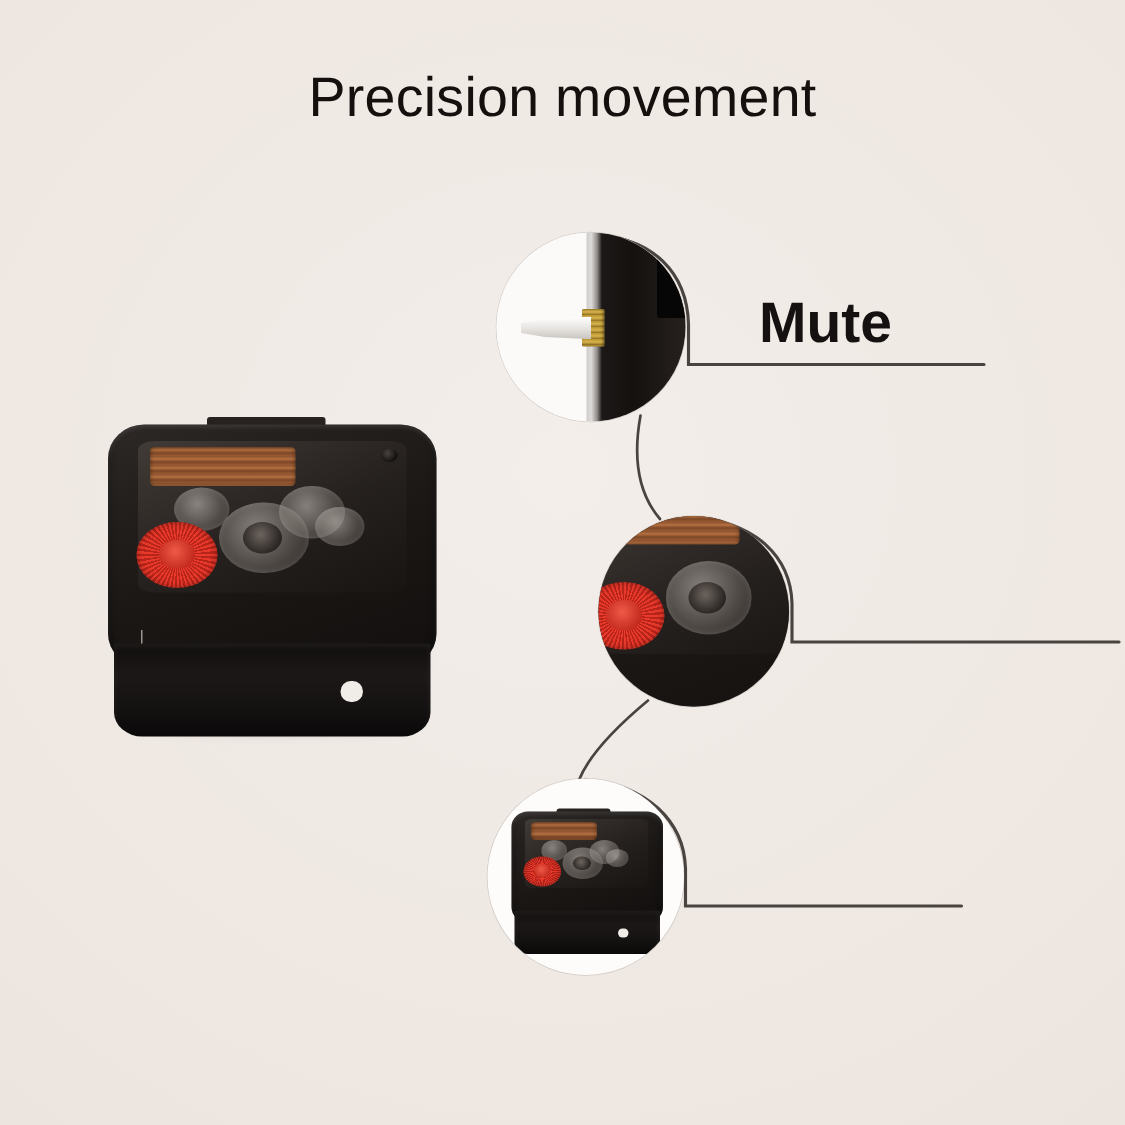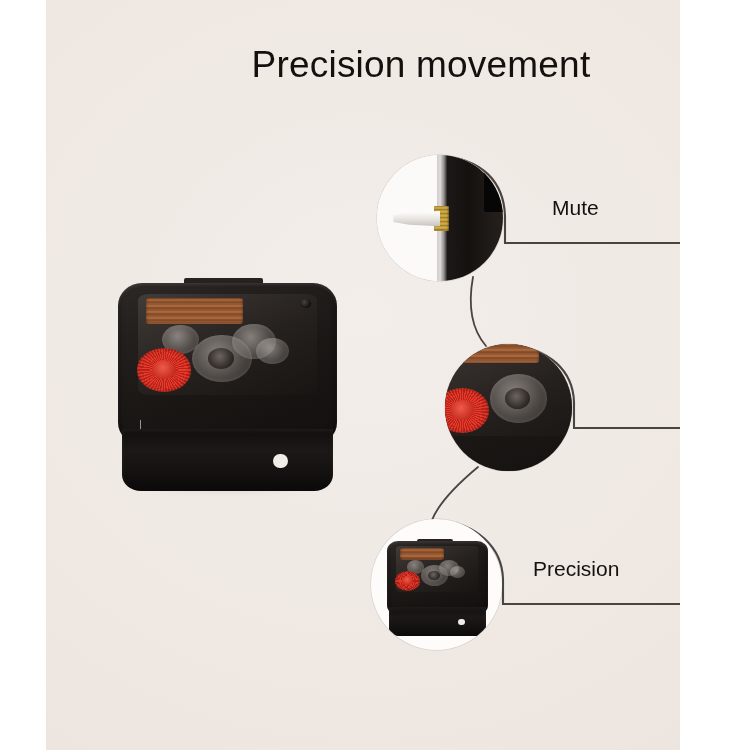--- a/index.html
+++ b/index.html
@@ -7,27 +7,26 @@
     padding: 0;
   }
   body {
     width: 750px;
     height: 750px;
     overflow: hidden;
     font-family: "Liberation Sans", sans-serif;
   }
   #stage {
     position: relative;
-    width: 634px;
+    width: 750px;
     height: 750px;
     background: #efe8e3;
     background-image:
       radial-gradient(ellipse 760px 700px at 50% 42%, #f3eeea 0%, #eee7e2 58%, #e9e1dc 100%);
     overflow: hidden;
-    margin-left: 46px;
   }
 
   
   #title {
     position: absolute;
     top: 44px;
     left: 0;
     width: 750px;
     text-align: center;
     font-size: 37px;
@@ -41,22 +40,22 @@
   #lines {
     position: absolute;
     left: 0; top: 0;
     width: 750px; height: 750px;
     pointer-events: none;
   }
 
   
   .callout-label {
     position: absolute;
-    font-size: 21px;
-    font-weight: 400;
+    font-size: 38px;
+    font-weight: 700;
     color: #151110;
     white-space: nowrap;
     line-height: 1;
   }
   #label-mute  { left: 506px; top: 197px; }
   #label-energy{ left: 551px; top: 382px; }
   #label-prec  { left: 487px; top: 558px; }
 
   
   #product-main {
@@ -343,15 +342,14 @@
         </div>
         <div class="mv-base"></div>
         <div class="mv-dot"></div>
       </div>
     </div>
   </div>
 
   <div id="label-mute" class="callout-label">Mute</div>
 
 
-  <div id="label-prec" class="callout-label">Precision</div>
 
 </div>
 
 </body></html>

